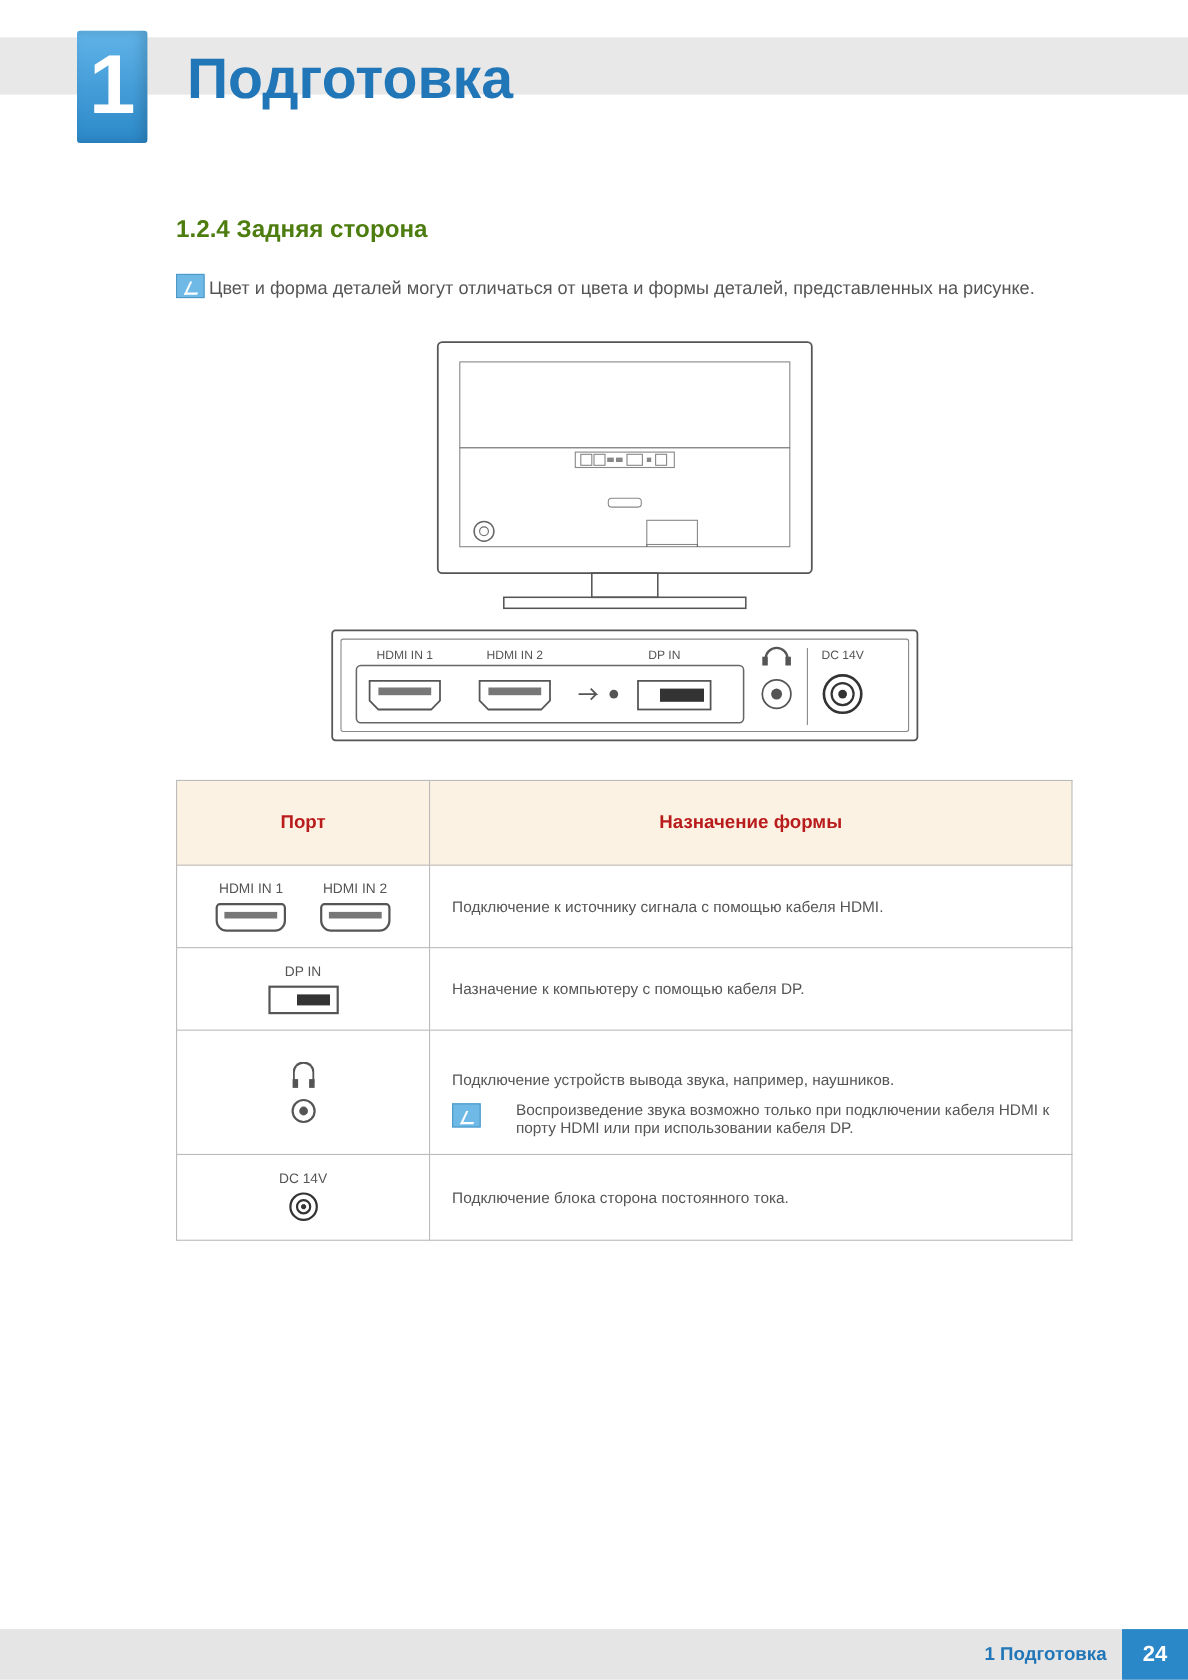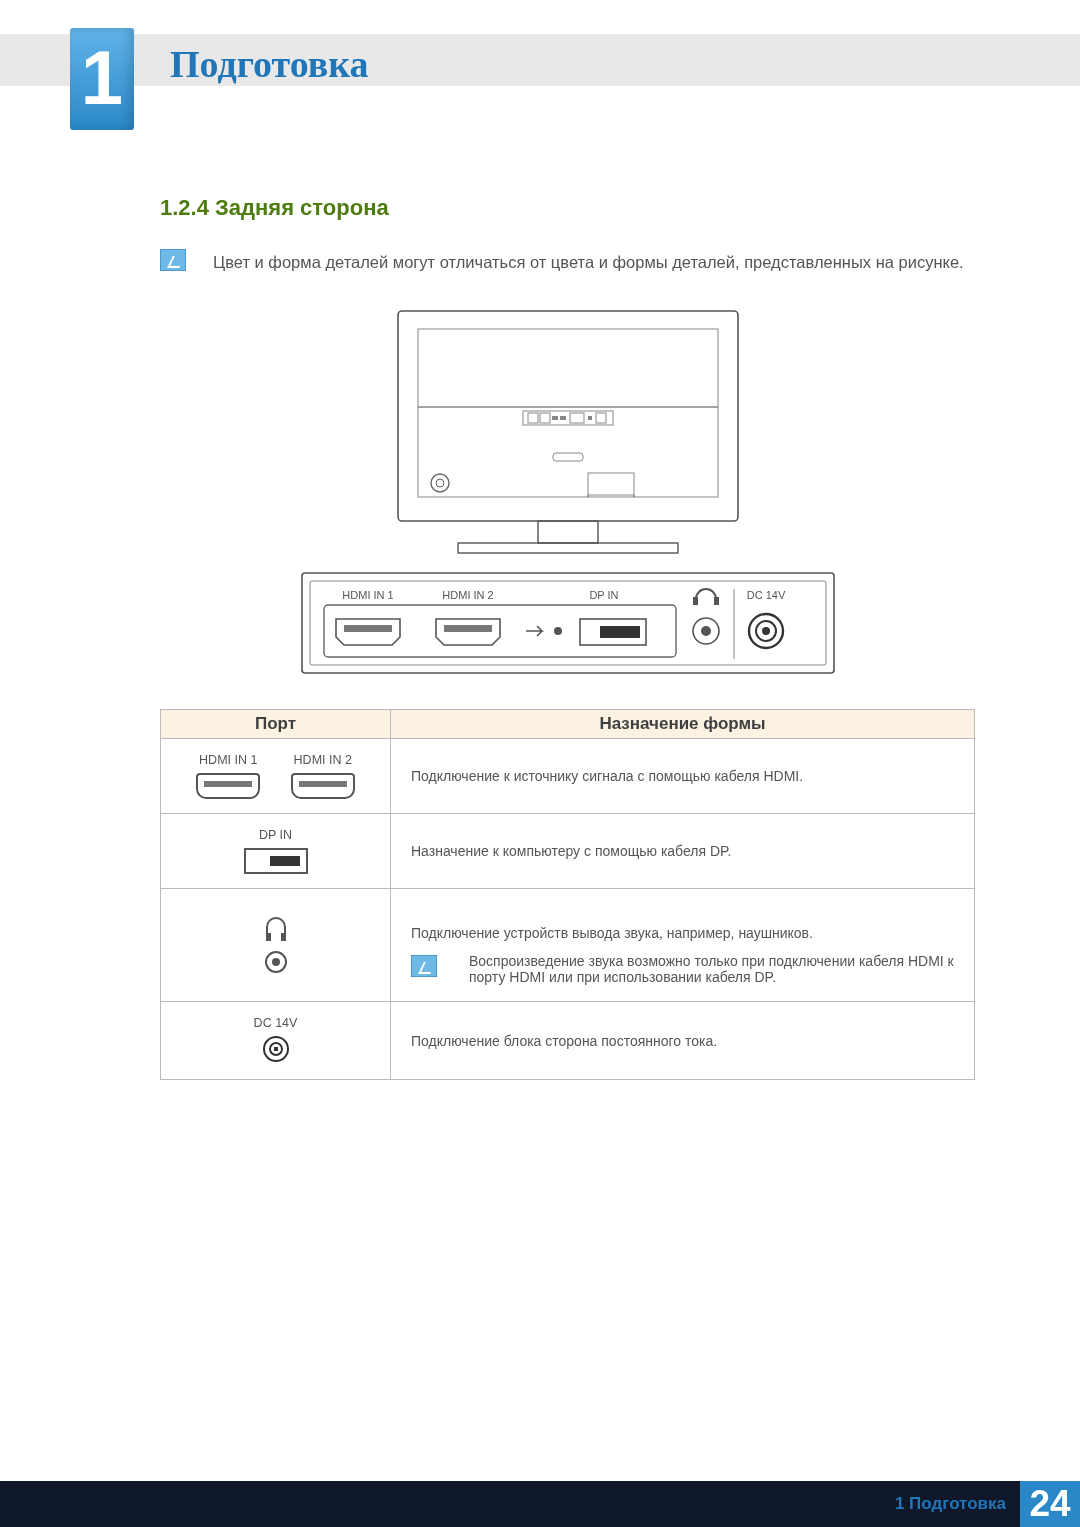--- a/index.html
+++ b/index.html
@@ -29,40 +29,39 @@
     font-size: 76px;
     font-weight: bold;
     text-align: center;
     line-height: 100px;
     box-shadow: inset -5px 0 10px rgba(0,0,0,0.15);
   }
   .chapter-title {
     position: absolute;
     top: 42px;
     left: 170px;
-    font-size: 38px;
+    font-size: 52px;
     font-weight: bold;
     color: #2176b7;
-    font-family: Liberation Serif, serif;
   }
   .content {
     position: absolute;
     top: 195px;
     left: 160px;
     right: 105px;
   }
   .section-heading {
     font-size: 22px;
     font-weight: bold;
     color: #4d7c0f;
     margin-bottom: 28px;
   }
   .note-row {
     display: flex;
-    gap: 27px;
+    gap: 4px;
     margin-bottom: 28px;
   }
   .note-icon {
     width: 26px;
     height: 22px;
     flex-shrink: 0;
     background: #6fb9e6;
     border: 1px solid #4a99c9;
     position: relative;
   }
@@ -87,24 +86,24 @@
   .monitor-svg { margin: 0 auto; display: block; }
   .ports-panel-svg { margin: -4px auto 0; display: block; }
 
   table.ports {
     width: 100%;
     border-collapse: collapse;
     margin-top: 8px;
   }
   table.ports th {
     background: #fcf2e3;
-    color: #404040;
+    color: #b91c1c;
     font-weight: bold;
     font-size: 17px;
-    padding: 4px;
+    padding: 28px;
     border: 1px solid #bbb;
   }
   table.ports td {
     border: 1px solid #bbb;
     padding: 14px 20px;
     font-size: 14px;
     color: #555;
     vertical-align: middle;
   }
   table.ports td.port-col {
@@ -167,37 +166,37 @@
     background: radial-gradient(circle, #333 30%, transparent 31%);
   }
   .inner-note { display:flex; gap:32px; margin-top:12px; align-items:flex-start;}
   .inner-note .note-icon{ margin-top:2px;}
   .audio-cell > div:first-child{ margin-bottom:6px;margin-top:19px;}
 
   .footer {
     position: absolute;
     bottom: 0; left: 0; right: 0;
     height: 46px;
-    background: #0f172a;
+    background: #e5e5e5;
     display: flex;
     justify-content: flex-end;
     align-items: stretch;
   }
   .footer-label{
     color:#2176b7;
     font-weight:bold;
     font-size:17px;
     align-self:center;
     margin-right:14px;
   }
   .footer-page{
     width:60px;
     background:#2b88c8;
     color:#fff;
-    font-size:37px;
+    font-size:20px;
     font-weight:bold;
     display:flex;
     align-items:center;
     justify-content:center;
   }
 </style>
 </head>
 <body>
 
 <div class="top-bar"></div>

